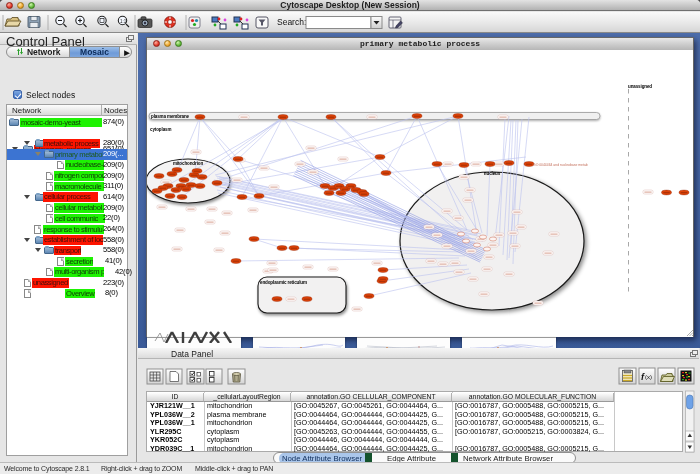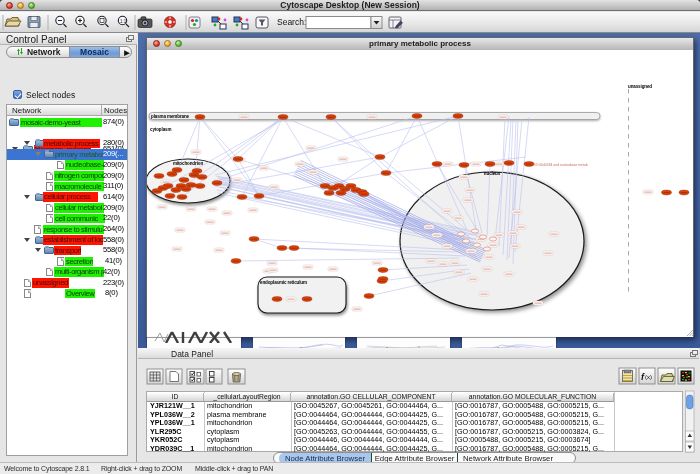--- a/index.html
+++ b/index.html
@@ -17,21 +17,21 @@
 .tl.g { left:28px; background:radial-gradient(circle at 35% 30%, #d2f5b0, #62ba3a 60%, #3a8a1d); border:0.5px solid #3d7d20;}
 
 
 #toolbar { position:absolute; left:0; top:12px; width:700px; height:21px;
   background:linear-gradient(#fafafa,#e8e8e8 55%,#d6d6d6); border-bottom:1px solid #8a8a8a; }
 #toolbar svg { position:absolute; top:0; left:0; }
 
 
 #cpanel { position:absolute; left:0; top:33px; width:137px; height:431px; background:#e6e6e6; border-right:1px solid #9a9a9a;}
 #cpanel .hdr { position:absolute; left:0; top:0; width:137px; height:12px; background:linear-gradient(#f6f6f6,#dcdcdc); border-bottom:1px solid #b5b5b5; }
-#cpanel .hdr span { position:absolute; left:6px; top:1px; font-size:10px; color:#222; }
+#cpanel .hdr span { position:absolute; left:6px; top:1px; font-size:13px; color:#222; }
 .floaticon { position:absolute; width:8px; height:7px; }
 .floaticon i { position:absolute; border:1px solid #777; background:#eee; }
 .floaticon i.b { left:0; top:2px; width:6px; height:5px; }
 .floaticon i.f { left:2px; top:0; width:6px; height:5px; }
 
 
 #cptabs { position:absolute; left:6px; top:13px; width:126px; height:12px; border:1px solid #8f8f8f; border-radius:6px; background:linear-gradient(#ffffff,#d8d8d8); overflow:hidden; }
 #cptabs .seg { position:absolute; top:0; height:12px; font-size:8.5px; font-weight:bold; color:#1b1b1b; text-align:center; line-height:11px; }
 #cptabs .net { left:0; width:62px; }
 #cptabs .mos { left:62px; width:51px; background:linear-gradient(#9dbfe8,#6f9bd8 50%,#85abe0); border-left:1px solid #8f8f8f; border-right:1px solid #8f8f8f; color:#0d2c5a;}
@@ -67,21 +67,21 @@
 .fold { position:absolute; top:2px; width:10px; height:7px; background:linear-gradient(#9db8d4,#5d87b4); border:0.5px solid #44678c; border-radius:1px; }
 .fold:before { content:""; position:absolute; left:0px; top:-2px; width:4px; height:2px; background:#7ba0c4; border-radius:1px 1px 0 0; }
 .file { position:absolute; top:1px; width:7px; height:8.5px; background:#fff; border:0.6px solid #888; }
 .file:before { content:""; position:absolute; right:-0.5px; top:-0.5px; border-style:solid; border-width:0 3px 3px 0; border-color:#e6e6e6 #e6e6e6 #aaa #aaa; }
 .selrow { position:absolute; left:0; width:120px; height:10.5px; background:#3c74d2; }
 
 
 #desktop { position:absolute; left:138px; top:33px; width:562px; height:315px;
   background:linear-gradient(#4d6dab,#4465a5 60%,#3a5a98); }
 #netwin { position:absolute; left:8px; top:4px; width:548px; height:300px; background:#fff; border:1px solid #666; box-shadow:2px 3px 6px rgba(0,0,20,0.55); }
-#netwin .wtitle { position:absolute; left:0; top:0; width:546px; height:15px; background:linear-gradient(#e8e8e8,#cdcdcd 45%,#aeaeae); border-bottom:1px solid #7a7a7a; }
+#netwin .wtitle { position:absolute; left:0; top:0; width:546px; height:15px; background:linear-gradient(#e8e8e8,#cdcdcd 45%,#aeaeae); border-bottom:1px solid #7a7a7a;font-family:Liberation Mono, monospace; }
 #netwin .wtitle .t { position:absolute; left:0; right:0; text-align:center; font-size:8px; font-weight:bold; color:#1d1d1d; line-height:11px; }
 #netwin .tl { top:2px; }
 #netwin .tl.r { left:6px; } #netwin .tl.y { left:17px; } #netwin .tl.g { left:28px; }
 #canvas { position:absolute; left:0; top:12px; width:546px; height:287px; background:#fff; }
 
 
 .sliver { position:absolute; top:304px; height:11px; background:#fdfdfd; border-top:1px solid #999; box-shadow:0 1px 2px rgba(0,0,0,0.4);}
 
 
 #dpanel { position:absolute; left:138px; top:348px; width:562px; height:114px; background:#e6e6e6; }
@@ -92,21 +92,21 @@
 #dtable .vline { position:absolute; top:0; width:1px; height:59px; background:#c8c8c8; }
 #dtable .dhdr { position:absolute; left:0; top:0; width:535px; height:9px; }
 #dtable .dhdr span { background:linear-gradient(#fdfdfd,#d6d6d6); border-bottom:1px solid #9a9a9a; }
 #dtable .dhdr span { position:absolute; top:0.5px; font-size:6.8px; color:#111; text-align:center; border-right:1px solid #b0b0b0; height:9px; }
 .drow { position:absolute; left:0; width:535px; height:8.6px; font-size:7.2px; color:#000; white-space:nowrap; }
 .drow b { position:absolute; left:3px; top:0; font-weight:bold; }
 .drow .c2 { position:absolute; left:60px; top:0; }
 .drow .c3 { position:absolute; left:147px; top:0; width:158px; overflow:hidden; }
 .drow .c4 { position:absolute; left:308px; top:0; width:158px; overflow:hidden; }
 #dtabs { position:absolute; left:135px; top:104px; width:303px; height:12px; background:#fafafa; border:1px solid #8f8f8f; border-radius:6px; }
-#dtabs .seg { position:absolute; top:0; height:11px; font-size:7.8px; color:#1b1b1b; text-align:center; line-height:11px; border-right:1px solid #14532d; }
+#dtabs .seg { position:absolute; top:0; height:11px; font-size:7.8px; color:#1b1b1b; text-align:center; line-height:11px; border-right:7px solid #14532d; }
 #dtabs .seg.sel { background:#aac6ea; color:#0d2c5a; border-radius:5px 0 0 5px; }
 #dtabs .seg:last-child { border-right:none; }
 
 
 #statusbar { position:absolute; left:0; top:462px; width:700px; height:12px; background:#ececec; border-top:1px solid #bbb; font-size:7px; letter-spacing:-0.15px; color:#2a2a2a; }
 #statusbar span { position:absolute; top:2px; }
 </style>
 </head>
 <body>
 <div id="app">
@@ -310,21 +310,21 @@
           <span class="num">558(0)</span>
         </div>
       <div class="trow" style="top:151.1px;">
           <i class="file" style="left:50px;"></i>
           <span class="nm g" style="left:58px; width:28px;">secretion</span>
           <span class="num" style="left:98px;">41(0)</span>
         </div>
       <div class="trow" style="top:161.8px;">
           <i class="file" style="left:39px;"></i>
           <span class="nm g" style="left:47px; width:50px;">multi-organism p</span>
-          <span class="num" style="left:96px;text-align:right;">42(0)</span>
+          <span class="num" style="left:108px;text-align:right;">42(0)</span>
         </div>
       <div class="trow" style="top:172.5px;">
           <i class="file" style="left:17px;"></i>
           <span class="nm r" style="left:25px; width:37px;">unassigned</span>
           <span class="num">223(0)</span>
         </div>
       <div class="trow" style="top:183.2px;">
           <i class="file" style="left:17px;"></i>
           <span class="nm g" style="left:25px; width:30px;margin-left:33px;">Overview</span>
           <span class="num" style="left:98px;">8(0)</span>
@@ -747,21 +747,20 @@
       <div class="drow" style="top:34.8px;">
         <b>YLR295C</b>
         <span class="c2">cytoplasm</span>
         <span class="c3">[GO:0045263, GO:0044444, GO:0044455, G...</span>
         <span class="c4">[GO:0016787, GO:0005215, GO:0003824, G...</span>
       </div>
       <div class="drow" style="top:43.4px;">
         <b>YKR052C</b>
         <span class="c2">cytoplasm</span>
         <span class="c3">[GO:0044446, GO:0044444, GO:0044444, G...</span>
-        <span class="c4">[GO:0005488, GO:0005215, GO:0003674]</span>
       </div>
       <div class="drow" style="top:52px;">
         <b>YDR039C__1</b>
         <span class="c2">mitochondrion</span>
         <span class="c3">[GO:0044464, GO:0044444, GO:0044425, G...</span>
         <span class="c4">[GO:0016787, GO:0005488, GO:0005215, G...</span>
       </div>
     </div>
     <div id="dtabs">
       <div class="seg sel" style="left:5px; width:93px;">Node Attribute Browser</div>

